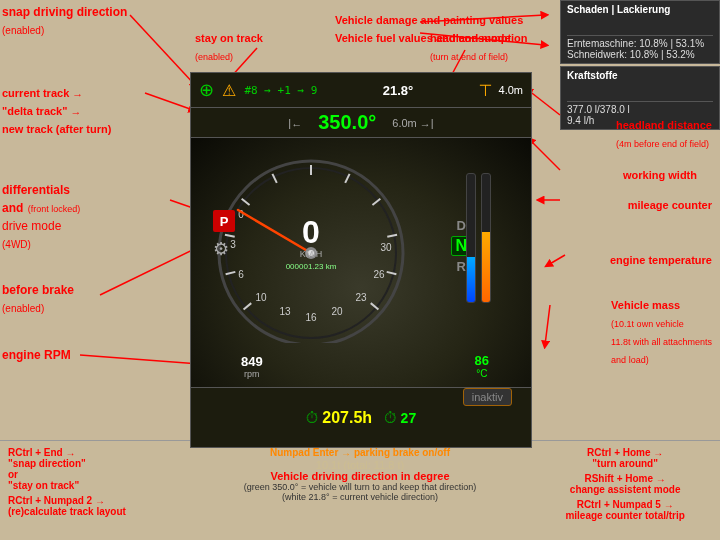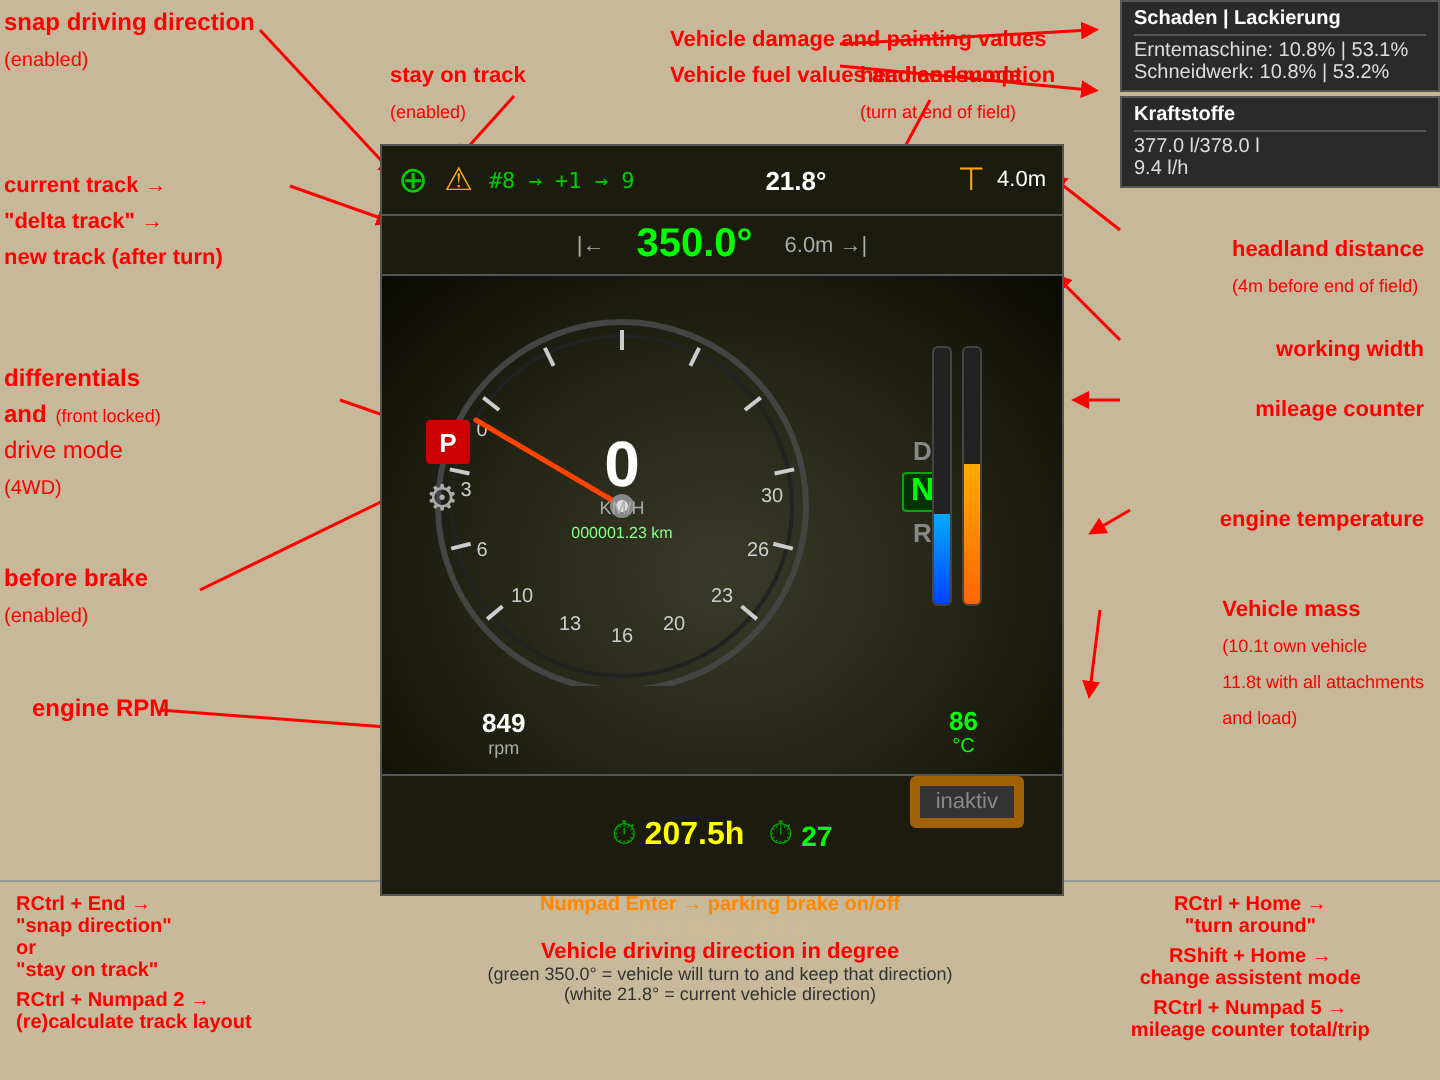--- a/index.html
+++ b/index.html
@@ -25,21 +25,21 @@
       background: #2a2a2a;
       border: 1px solid #555;
       padding: 3px 6px;
       min-width: 160px;
     }
     .info-box-title {
       color: #fff;
       font-size: 10px;
       font-weight: bold;
       border-bottom: 1px solid #555;
-      padding-bottom: 2px;
+      padding-bottom: 20px;
       margin-bottom: 2px;
     }
     .info-box-row {
       color: #ddd;
       font-size: 10px;
     }
 
     
     .overlay-svg {
       position: absolute;
@@ -141,30 +141,30 @@
   <span style="color:#ff0000;font-size:9px;">(front locked)</span><br>
   <span style="color:#ff0000;font-size:12px;font-weight:normal;">drive mode</span><br>
   <span style="color:#ff0000;font-size:10px;">(4WD)</span>
 </div>
 
 <div style="position:absolute;top:280px;left:2px;">
   <span style="color:#ff0000;font-size:12px;font-weight:bold;">before brake</span><br>
   <span style="color:#ff0000;font-size:10px;">(enabled)</span>
 </div>
 
-<div style="position:absolute;top:345px;left:16px;">
+<div style="position:absolute;top:345px;left:2px;">
   <span style="color:#ff0000;font-size:12px;font-weight:bold;">engine RPM</span>
 </div>
 
 <div style="position:absolute;top:115px;right:8px;">
   <span style="color:#ff0000;font-size:11px;font-weight:bold;">headland distance</span><br>
   <span style="color:#ff0000;font-size:9px;">(4m before end of field)</span>
 </div>
 
-<div style="position:absolute;top:165px;right:8px;">
+<div style="position:absolute;top:165px;right:23px;">
   <span style="color:#ff0000;font-size:11px;font-weight:bold;">working width</span>
 </div>
 
 <div style="position:absolute;top:195px;right:8px;">
   <span style="color:#ff0000;font-size:11px;font-weight:bold;">mileage counter</span>
 </div>
 
 <div style="position:absolute;top:250px;right:8px;">
   <span style="color:#ff0000;font-size:11px;font-weight:bold;">engine temperature</span>
 </div>
@@ -295,21 +295,21 @@
       <span style="color:#00aa00;font-size:16px;">⏱</span>
       <span style="color:#ffff00;font-size:16px;font-weight:bold;">207.5h</span>
     </div>
     <div style="display:flex;align-items:center;gap:4px;">
       <span style="color:#00aa00;font-size:16px;">⏱</span>
       <span style="color:#00ff00;font-size:14px;font-weight:bold;">27</span>
     </div>
   </div>
 </div>
 
-<div style="position:absolute;top:388px;right:208px;background:#333;border:5px solid #a16207;color:#888;font-size:11px;padding:2px 8px;border-radius:3px;z-index:10;">
+<div style="position:absolute;top:388px;right:208px;background:#333;border:1px solid #a16207;color:#888;font-size:11px;padding:2px 8px;border-radius:3px;z-index:10;">
   <span>inaktiv</span>
 </div>
 
 <div style="position:absolute;top:455px;left:215px;right:215px;text-align:center;">
   <span style="color:#ffff00;font-size:11px;">10.1t (total: 11.8 t)</span>
 </div>
 
 <div style="position:absolute;bottom:0;left:0;right:0;height:100px;background:rgba(200,184,154,0.95);display:flex;justify-content:space-between;padding:6px 8px;border-top:1px solid #999;gap:48px;">
 
   <div style="flex:1;min-width:140px;">

